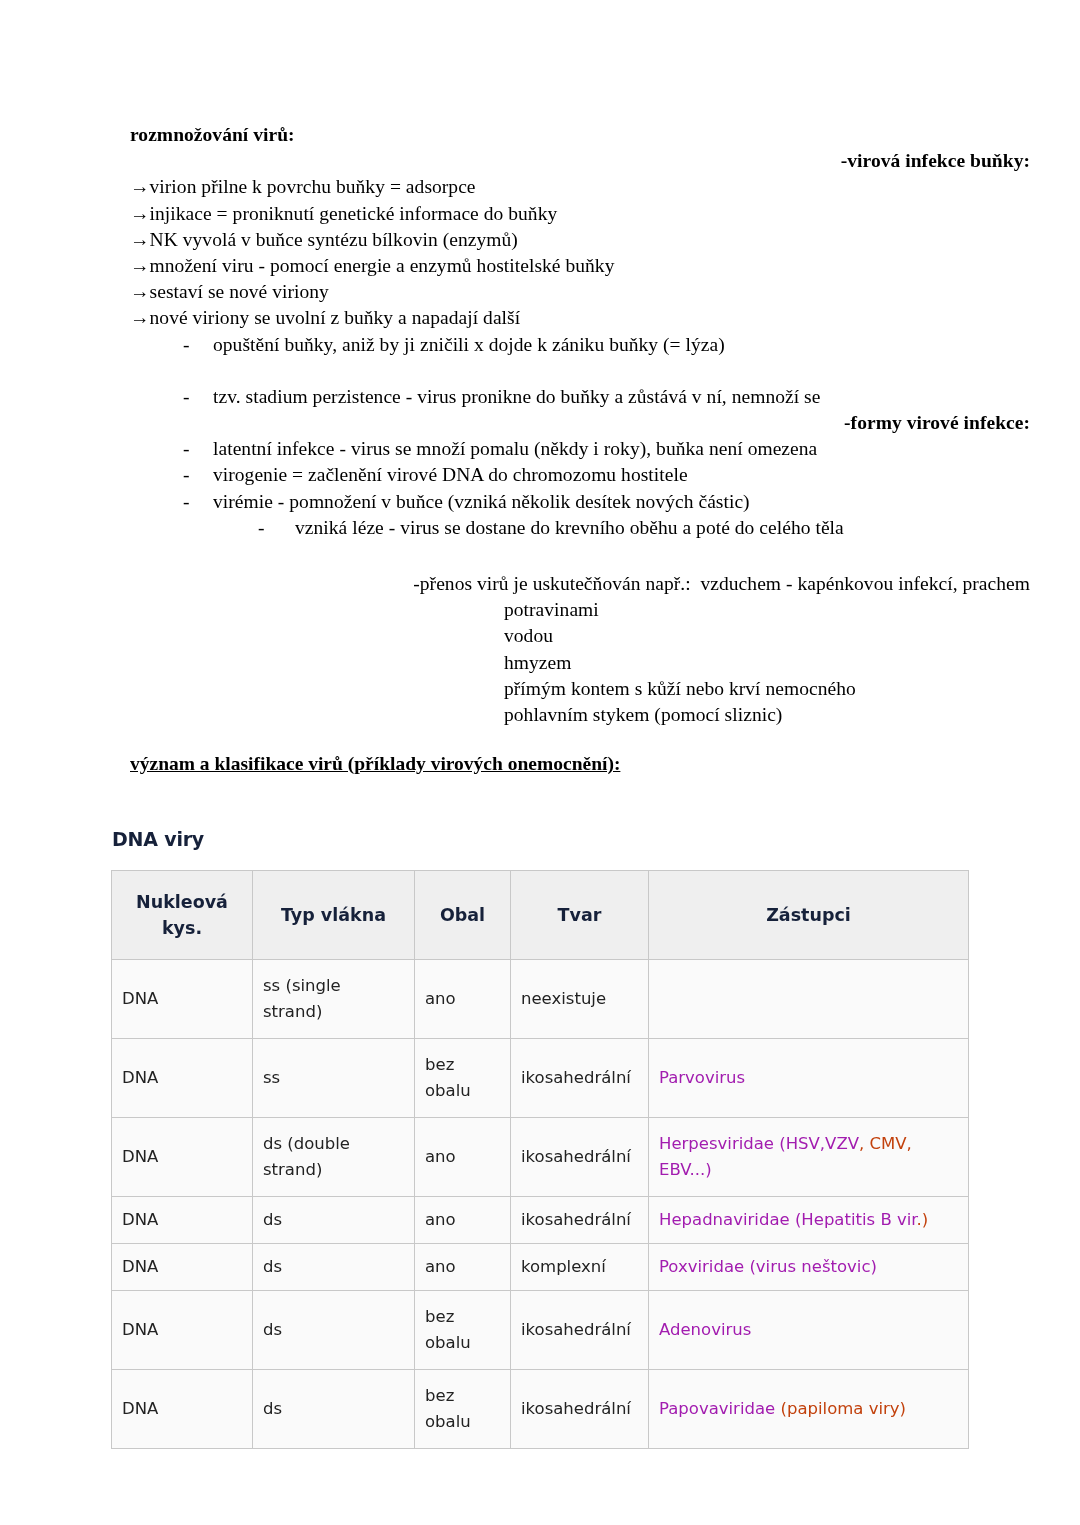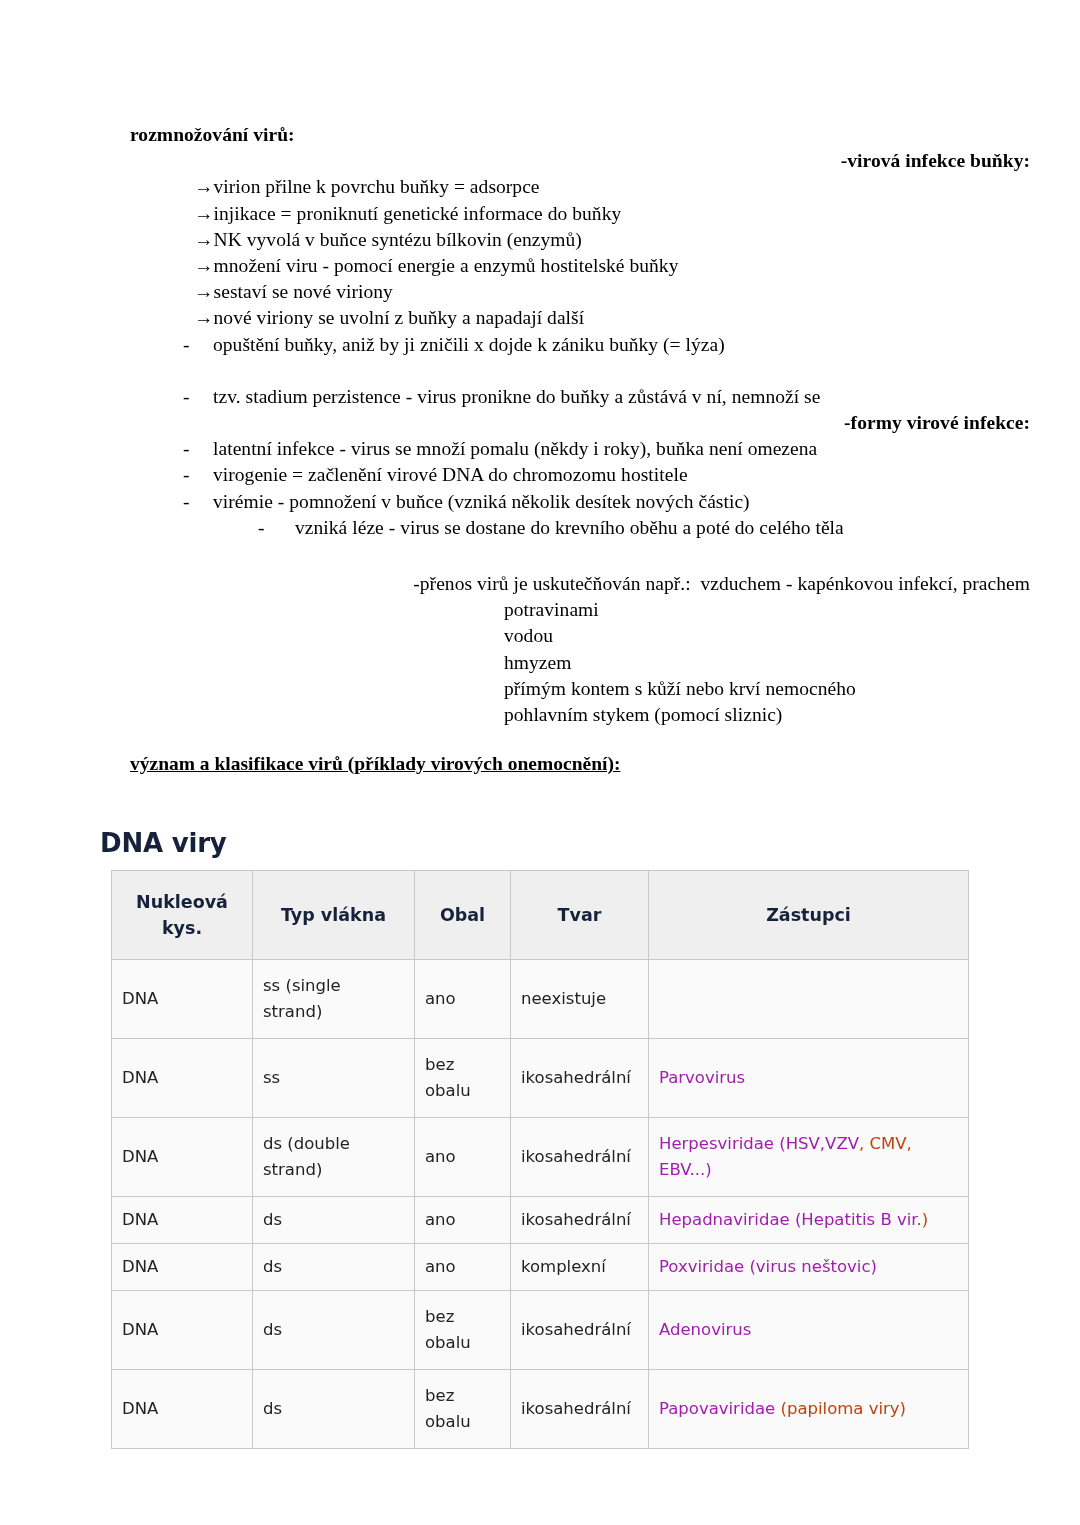--- a/index.html
+++ b/index.html
@@ -35,21 +35,21 @@
     font-size: 19.5px;
     line-height: 26.2px;
     white-space: pre;
     letter-spacing: 0.05px;
   }
 
   .bold { font-weight: bold; }
 
   .lvl-head   { margin-left: 0px; }
   .lvl-dash1  { margin-left: 27px; text-align: right; }
-  .lvl-arrow  { margin-left: 64px; }
+  .lvl-arrow  { }
   .lvl-dash2  { margin-left: 53px; }
   .lvl-dash3  { margin-left: 128px; }
 
   .dash-mark  { display: inline-block; width: 30px; }
   .dash-mark-wide { display: inline-block; width: 37px; }
   .arrow-mark { display: inline-block; }
   .gap-md  { height: 26px; }
   .gap-lg  { height: 30px; }
 
   .transmit-wrap { position: relative; }
@@ -62,25 +62,25 @@
     top: 753px;
     font-size: 19.5px;
     font-weight: bold;
     white-space: pre;
     text-decoration: underline;
   }
 
   
   .table-title {
     position: absolute;
-    left: 100px;
+    left: 112px;
     top: 828px;
     font-family: "DejaVu Sans", "Liberation Sans", sans-serif;
     font-weight: bold;
-    font-size: 26px;
+    font-size: 19px;
     color: #16213a;
     letter-spacing: -0.2px;
   }
 
   table.virus-table {
     position: absolute;
     left: 111px;
     top: 870px;
     width: 857px;
     border-collapse: collapse;

